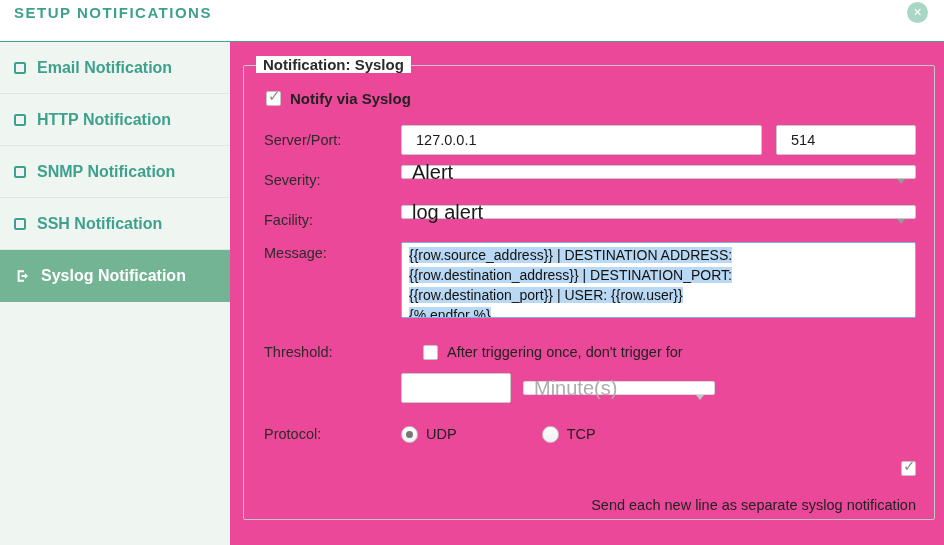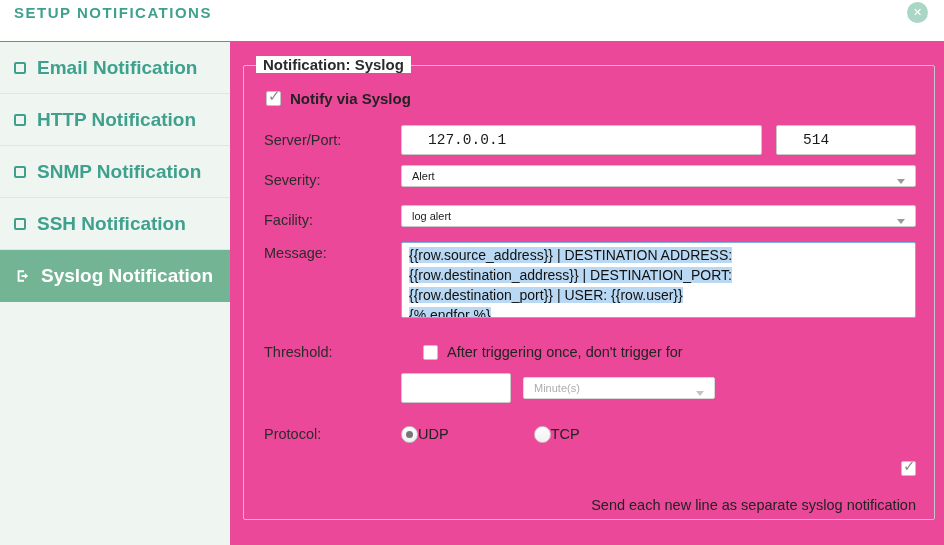--- a/index.html
+++ b/index.html
@@ -33,21 +33,21 @@
   .close-btn::after{content:"✕";color:#fff;font-size:11px;font-weight:700;line-height:1;}
 
   
   .content{flex:1;display:flex;min-height:0;}
 
   
   .sidebar{width:230px;flex:0 0 230px;background:#EFF5F1;display:flex;flex-direction:column;}
   .side-item{
     height:52px;display:flex;align-items:center;gap:11px;padding:0 14px;
     border-bottom:1px solid #DEE8E2;color:var(--accent);
-    font-size:19px;font-weight:600;cursor:pointer;
+    font-size:16px;font-weight:600;cursor:pointer;
   }
   .side-item .sq{
     width:12px;height:12px;border:2px solid currentColor;border-radius:2px;flex:0 0 12px;
   }
   .side-item.selected{
     background:var(--sidebar-selected-bg);color:#fff;font-weight:700;border-bottom:none;
   }
   .side-item.selected svg{flex:0 0 16px;}
 
   
@@ -64,29 +64,29 @@
   .notify-row{display:flex;align-items:center;gap:9px;margin:8px 0 18px 2px;}
   .notify-row .lbl{font-size:15px;font-weight:600;color:#222;}
 
   .form-row{display:flex;align-items:flex-start;margin-bottom:10px;}
   .row-label{
     width:137px;flex:0 0 137px;font-size:14.5px;color:#2b2b2b;line-height:30px;
   }
   .fields{flex:1;display:flex;align-items:center;}
 
   input.text{
-    height:30px;border:1px solid #C9C9C9;border-radius:2px;padding:0 26px;
-    font-size:14.5px;color:#1a1a1a;font-family:Liberation Mono, monospace;background:#fff;outline:none;width:100%;
+    height:30px;border:1px solid #C9C9C9;border-radius:2px;padding:0 14px;
+    font-size:14.5px;color:#1a1a1a;font-family:Liberation Sans, sans-serif;background:#fff;outline:none;width:100%;
   }
   .port-input{width:140px;flex:0 0 140px;margin-left:14px;}
 
   .selectbox{
-    position:relative;height:22px;border:1px solid #C9C9C9;border-radius:2px;
+    position:relative;height:14px;border:1px solid #C9C9C9;border-radius:2px;
     width:100%;display:flex;align-items:center;padding:0 20px 0 10px;
-    font-size:11px;color:#1a1a1a;background:#fff;cursor:pointer;
+    font-size:20px;color:#1a1a1a;background:#fff;cursor:pointer;
   }
   .selectbox::after{
     content:"";position:absolute;right:10px;top:13px;
     border-left:4.5px solid transparent;border-right:4.5px solid transparent;
     border-top:5px solid #9a9a9a;
   }
   .selectbox.disabled{border-color:#D9D9D9;color:#ADADAD;cursor:default;background:#fff;}
   .selectbox.disabled::after{border-top-color:#C4C4C4;}
 
   
@@ -111,21 +111,21 @@
   .cb-label{font-size:14.5px;color:#222;}
 
   
   .radio{
     width:17px;height:17px;border-radius:50%;border:1px solid #C6C6C6;
     background:linear-gradient(#fdfdfd,#f1f1f1);position:relative;flex:0 0 17px;cursor:pointer;
   }
   .radio.selected::after{
     content:"";position:absolute;left:4px;top:4px;width:7px;height:7px;border-radius:50%;background:#777;
   }
-  .radio-group{display:flex;align-items:center;}
+  .radio-group{display:flex;align-items:center;gap:8px;}
   .radio-label{font-size:14.5px;color:#222;}
 
   .threshold-fields{flex:1;}
   .threshold-line1{display:flex;align-items:center;gap:9px;height:30px;padding-left:22px;}
   .threshold-line2{display:flex;align-items:center;margin-top:6px;}
   .threshold-input{width:110px;flex:0 0 110px;border-color:#DCDCDC;}
   .threshold-select{width:192px;flex:0 0 192px;margin-left:12px;}
 
   .protocol-fields{flex:1;}
   .protocol-line1{display:flex;align-items:center;height:30px;}

